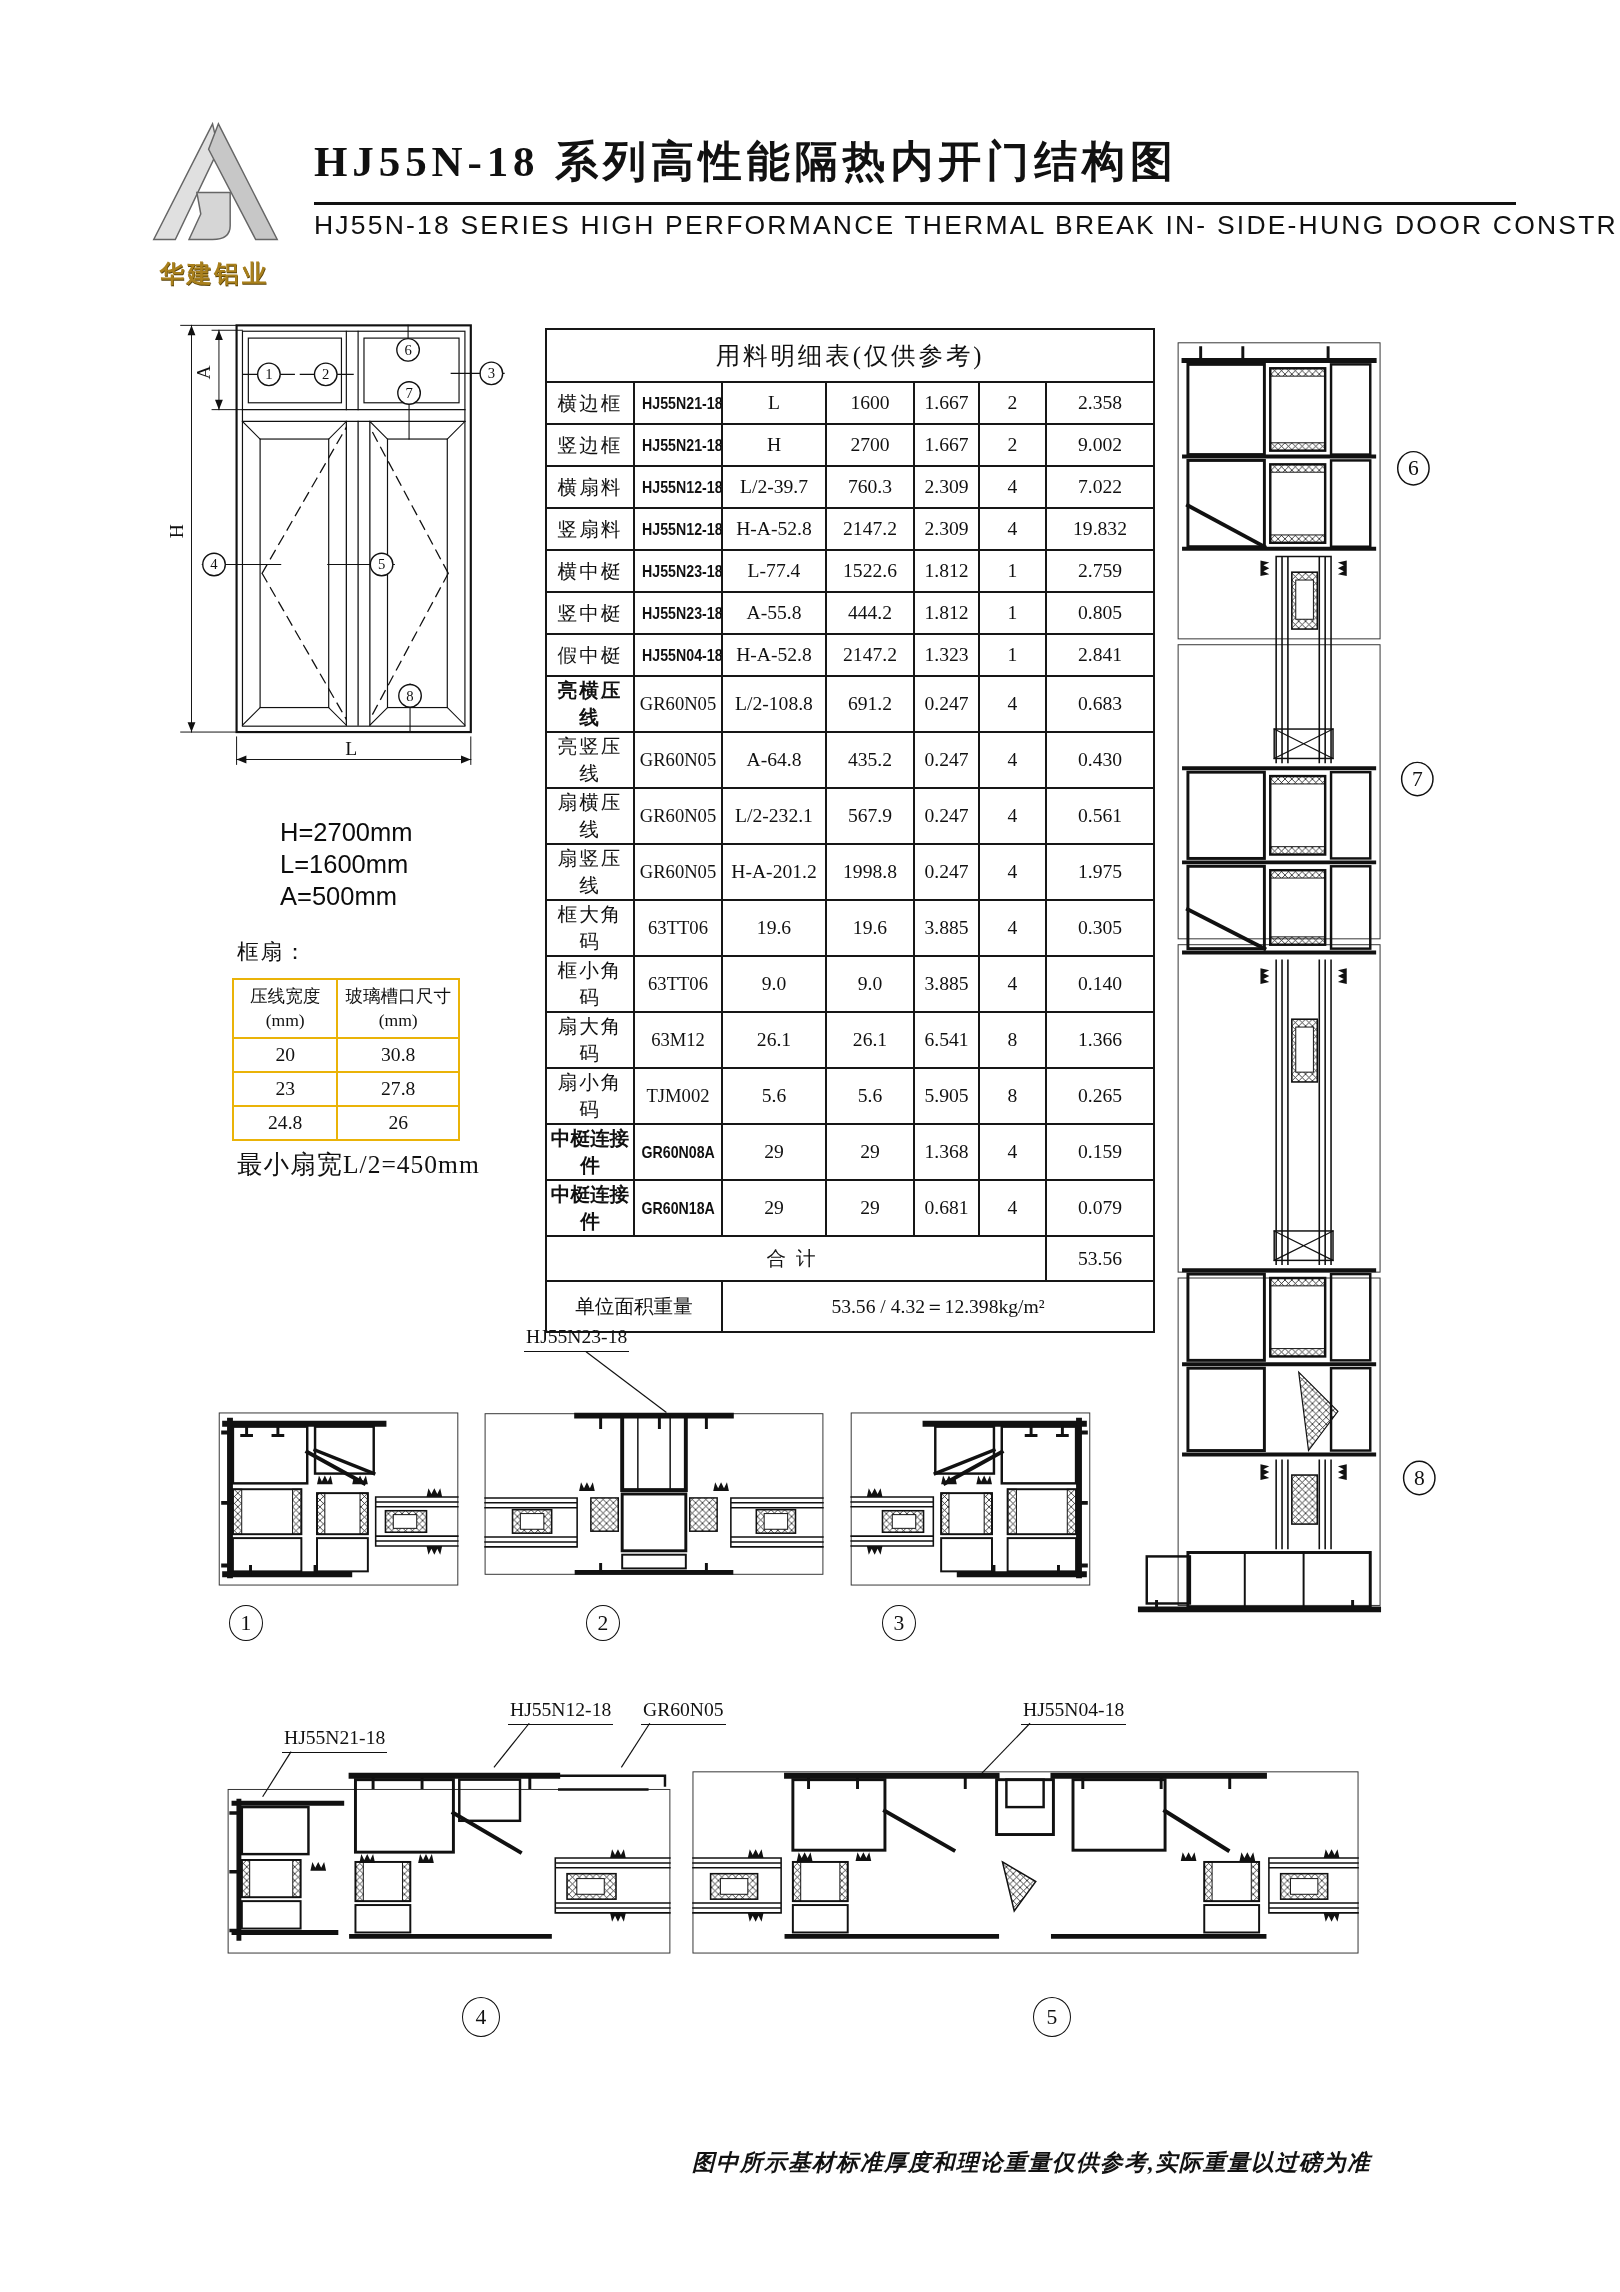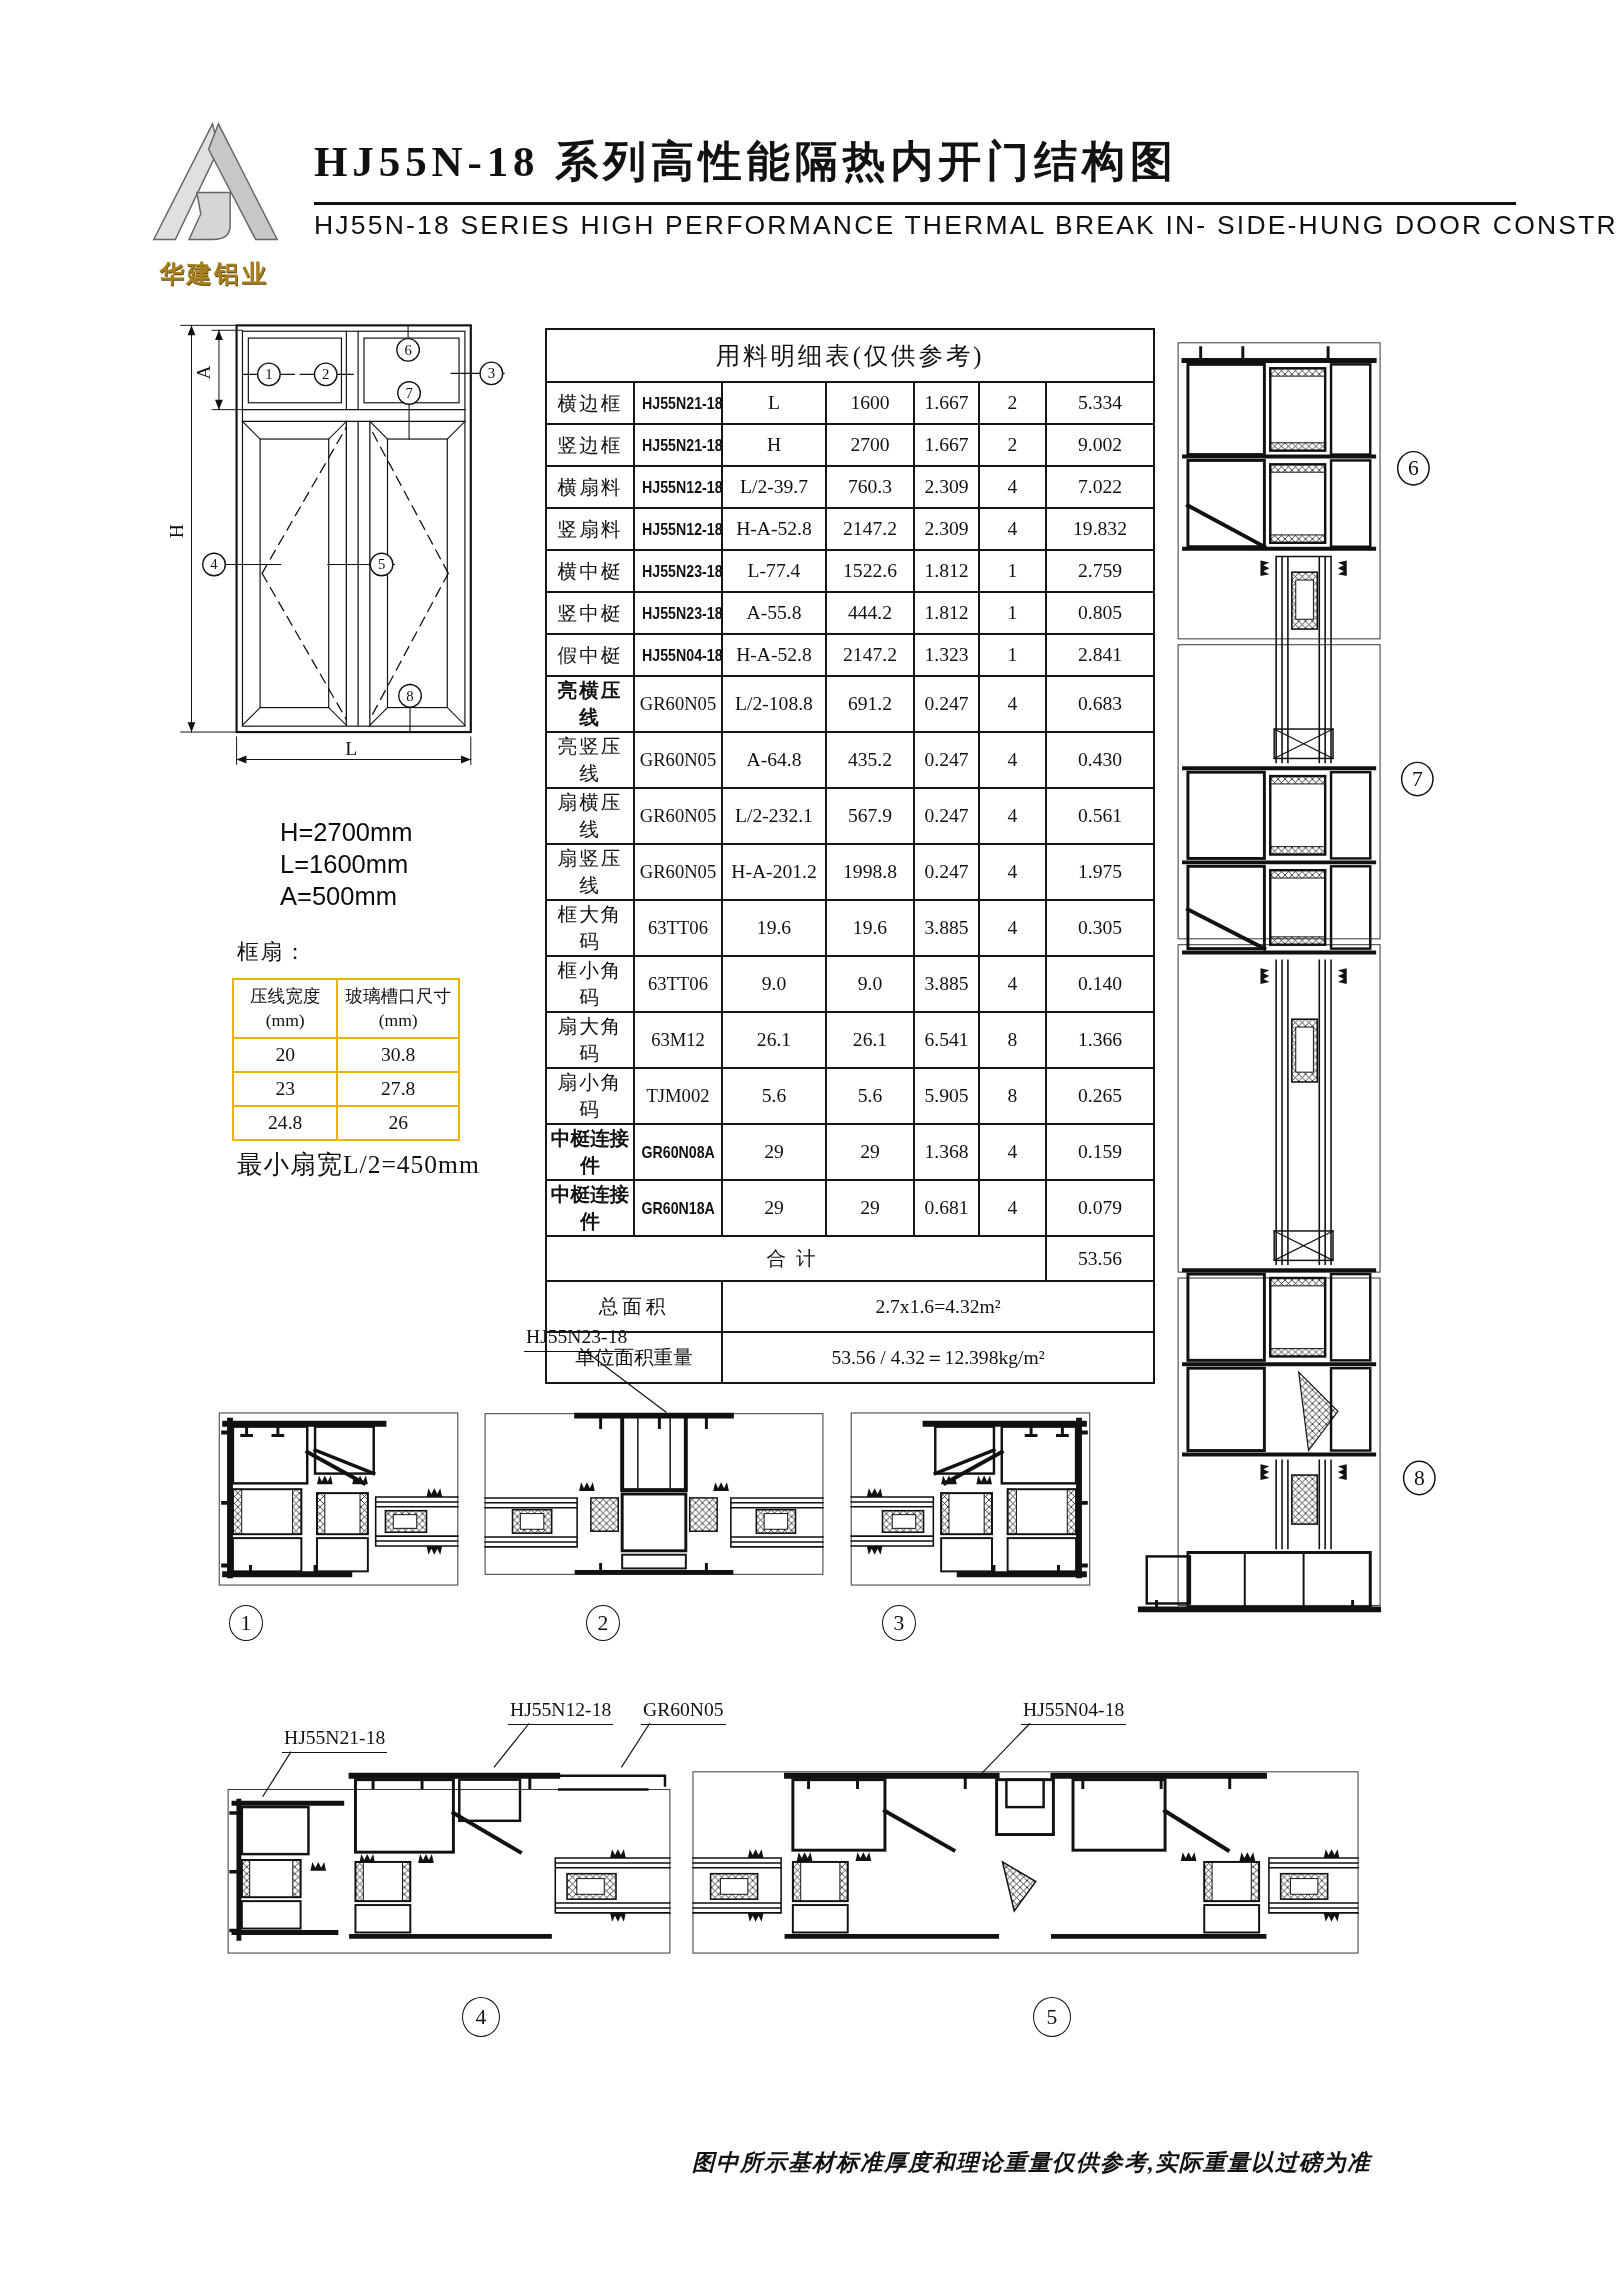--- a/index.html
+++ b/index.html
@@ -273,21 +273,21 @@
         <tr>
           <td class="tt" colspan="7">用料明细表(仅供参考)</td>
         </tr>
     <tr class="dr">
           <td class="nm">横边框</td>
           <td><span class="code">HJ55N21-18</span></td>
           <td>L</td>
           <td>1600</td>
           <td>1.667</td>
           <td>2</td>
-          <td>5.334</td>
+          <td>2.358</td>
         </tr>
     <tr class="dr">
           <td class="nm">竖边框</td>
           <td><span class="code">HJ55N21-18</span></td>
           <td>H</td>
           <td>2700</td>
           <td>1.667</td>
           <td>2</td>
           <td>9.002</td>
         </tr>
@@ -422,24 +422,20 @@
           <td><span class="code">GR60N18A</span></td>
           <td>29</td>
           <td>29</td>
           <td>0.681</td>
           <td>4</td>
           <td>0.079</td>
         </tr>
     <tr class="sum">
       <td colspan="6" class="lsp8">合计</td>
       <td>53.56</td>
-    </tr>
-    <tr class="ar">
-      <td colspan="2" class="lsp4">总面积</td>
-      <td colspan="5">2.7x1.6=4.32m²</td>
     </tr>
     <tr class="ar">
       <td colspan="2">单位面积重量</td>
       <td colspan="5">53.56 / 4.32＝12.398kg/m²</td>
     </tr>
   </tbody>
     </table>
 
   <div class="abs" id="fs-label">框扇：</div>
   <table class="abs" id="fstable">

